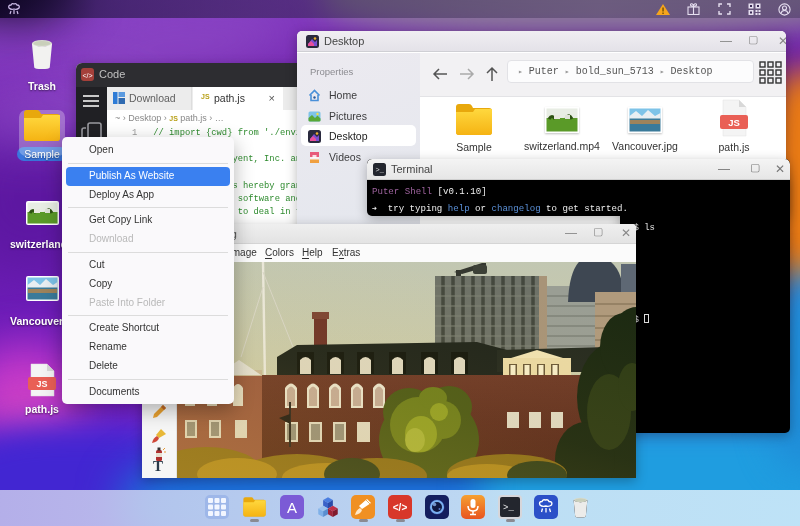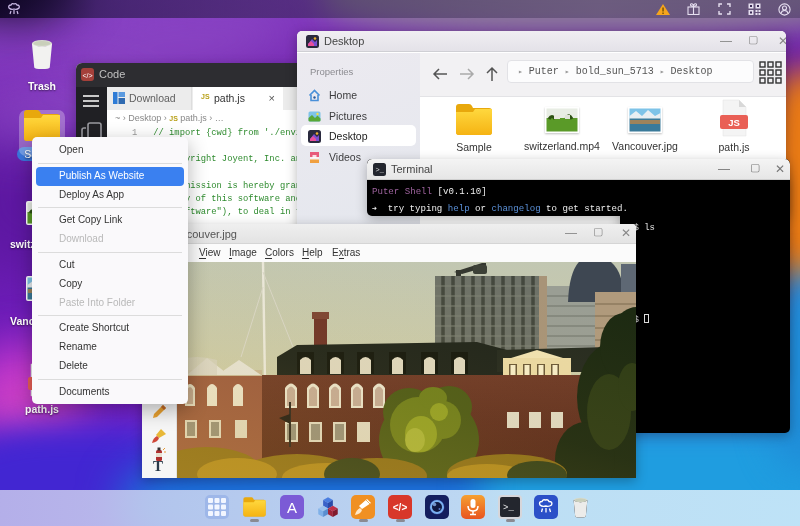--- a/index.html
+++ b/index.html
@@ -10,21 +10,21 @@
 
 #topbar { position:absolute; left:0; top:0; width:800px; height:18px;
   background:linear-gradient(90deg, rgba(8,3,28,0.8) 0%, rgba(30,18,62,0.62) 12%, rgba(52,38,80,0.5) 45%, rgba(72,58,95,0.45) 75%, rgba(66,52,92,0.5) 100%); z-index:40; }
 #topbar svg { position:absolute; top:3px; }
 
 .dicon { position:absolute; width:64px; text-align:center; z-index:2; }
 .dicon .lbl { color:#fff; font-size:10.5px; margin-top:2px; text-shadow:0 1px 2px rgba(0,0,0,0.55); white-space:nowrap; }
 
 .win { position:absolute; border-radius:5px; box-shadow:0 3px 12px rgba(0,0,0,0.28); }
 
-#cmenu { position:absolute; left:32px; top:137px; width:156px; height:267px;
+#cmenu { position:absolute; left:62px; top:137px; width:172px; height:267px;
   background:#faf9fb; border-radius:5px; box-shadow:0 6px 20px rgba(0,0,0,0.3);
   z-index:60; font-size:10px; color:#333; padding-top:4px; }
 #cmenu .mi { height:18.8px; line-height:18.8px; padding-left:27px; }
 #cmenu .sep { height:1px; background:#dcdcdc; margin:3px 6px; }
 #cmenu .dis { color:#b9b9b9; }
 #cmenu .hl { background:#3a80f0; color:#fff; border-radius:4px; margin:0 4px; padding-left:23px; }
 </style>
 </head>
 <body>
 <div id="desk">

